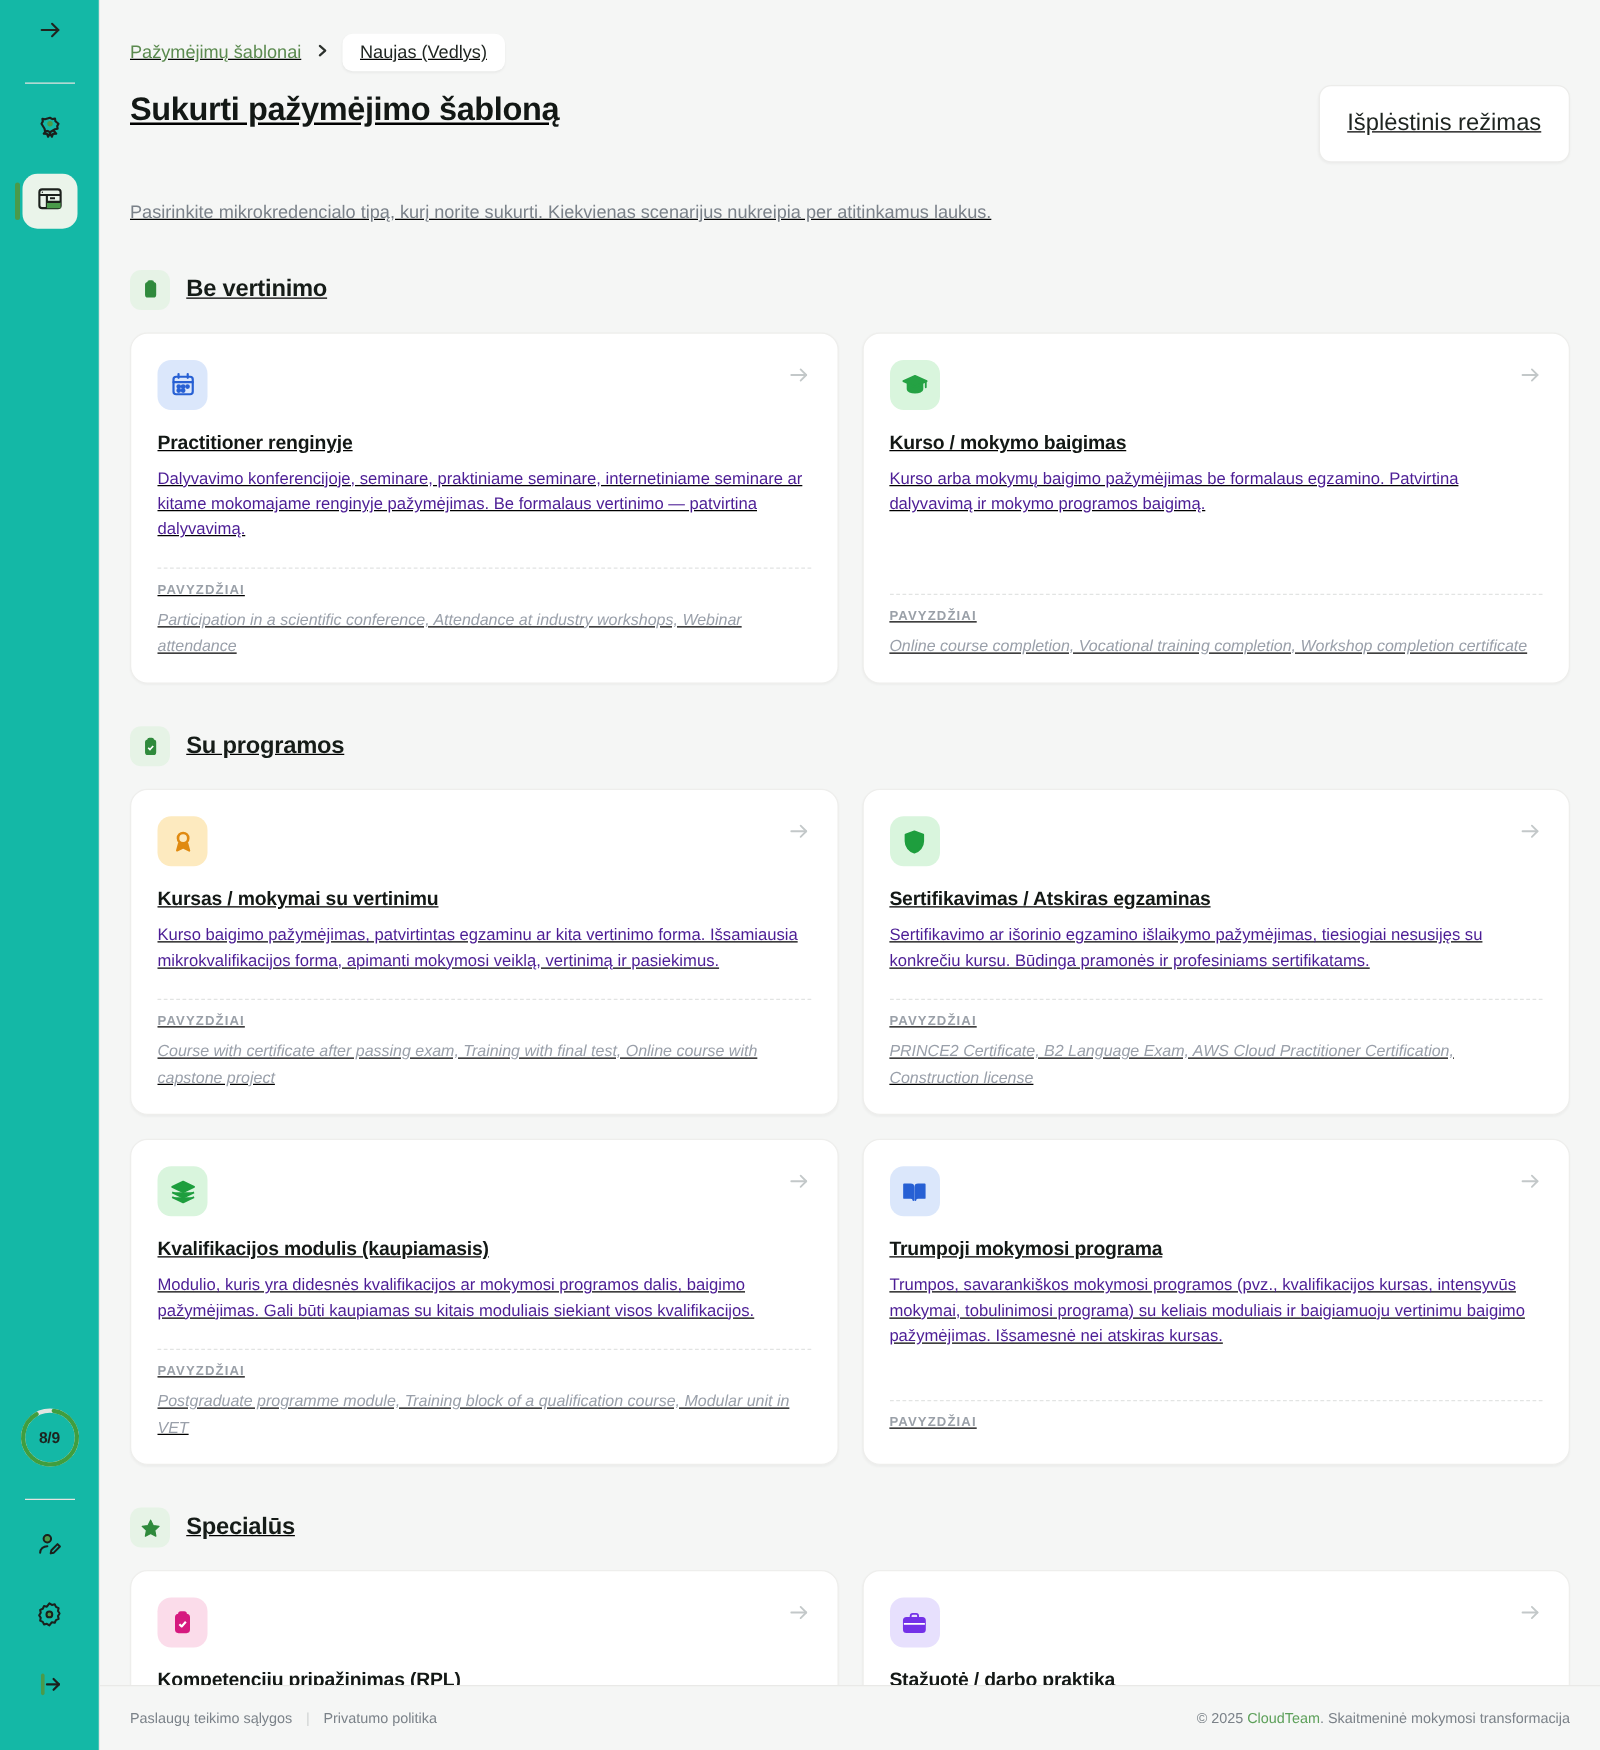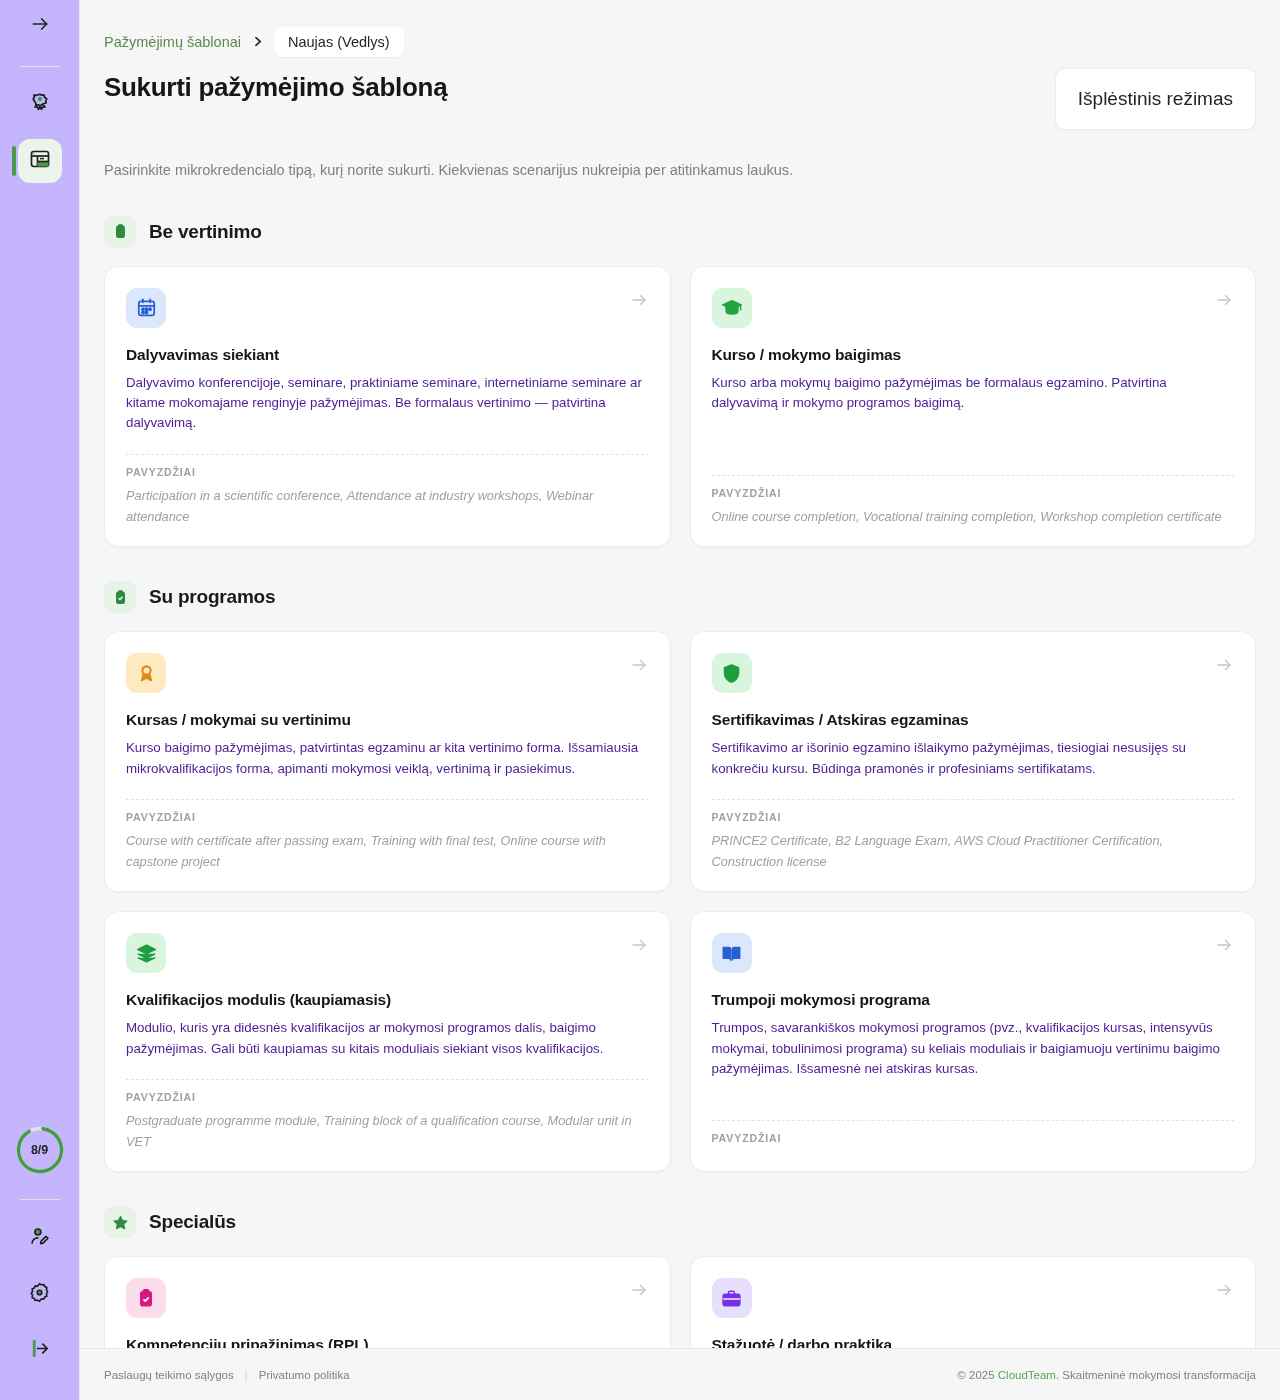--- a/index.html
+++ b/index.html
@@ -11,21 +11,21 @@
     background: #f5f6f5;
     font-family: "Liberation Sans", sans-serif;
     -webkit-font-smoothing: antialiased;
   }
   .app { display: flex; width: 1280px; height: 1400px; position: relative; }
 
   
   .sidebar {
     width: 80px;
     flex: 0 0 80px;
-    background: #c4b5fd;
+    background: #14b8a6;
     border-right: 1px solid #e8e8e6;
     display: flex;
     flex-direction: column;
     align-items: center;
     padding-top: 4px;
     position: relative;
   }
   .side-btn {
     width: 44px; height: 44px;
     display: flex; align-items: center; justify-content: center;
@@ -73,20 +73,21 @@
     font-size: 12.5px; font-weight: 700; color: #1d231e;
     letter-spacing: -0.2px;
   }
 
   
   .main {
     flex: 1 1 auto;
     position: relative;
     overflow: hidden;
     background: #f5f6f5;
+    text-decoration: underline;
   }
   .content {
     padding: 26px 24px 0 24px;
   }
 
   .breadcrumb {
     display: flex; align-items: center; gap: 10px;
     height: 32px;
     margin-bottom: 14px;
   }
@@ -352,21 +353,21 @@
                     <line x1="3.2" y1="10" x2="20.8" y2="10"></line>
                     <line x1="7.8" y1="2.6" x2="7.8" y2="6"></line>
                     <line x1="16.2" y1="2.6" x2="16.2" y2="6"></line>
                     <circle cx="8" cy="14" r="1.2" fill="#2760d4"></circle>
                     <circle cx="12" cy="14" r="1.2" fill="#2760d4"></circle>
                     <circle cx="16" cy="14" r="1.2" fill="#2760d4"></circle>
                     <circle cx="8" cy="17.6" r="1.2" fill="#2760d4"></circle>
                     <circle cx="12" cy="17.6" r="1.2" fill="#2760d4"></circle>
                   </svg>
                 </span>
-                <div class="card-title">Dalyvavimas siekiant</div>
+                <div class="card-title">Practitioner renginyje</div>
                 <div class="card-desc">Dalyvavimo konferencijoje, seminare, praktiniame seminare, internetiniame seminare ar kitame mokomajame renginyje pažymėjimas. Be formalaus vertinimo — patvirtina dalyvavimą.</div>
                 <div class="card-sep"></div>
                 <div class="ex-label">PAVYZDŽIAI</div>
                 <div class="ex-text">Participation in a scientific conference, Attendance at industry workshops, Webinar attendance</div>
               </div>
               <div class="card">
                 <span class="card-arrow"><svg width="18" height="18" viewBox="0 0 24 24" fill="none" stroke="#c3c8c9" stroke-width="1.9" stroke-linecap="round" stroke-linejoin="round">
                     <line x1="4" y1="12" x2="20" y2="12"></line>
                     <polyline points="14 6 20 12 14 18"></polyline>
                   </svg></span>

